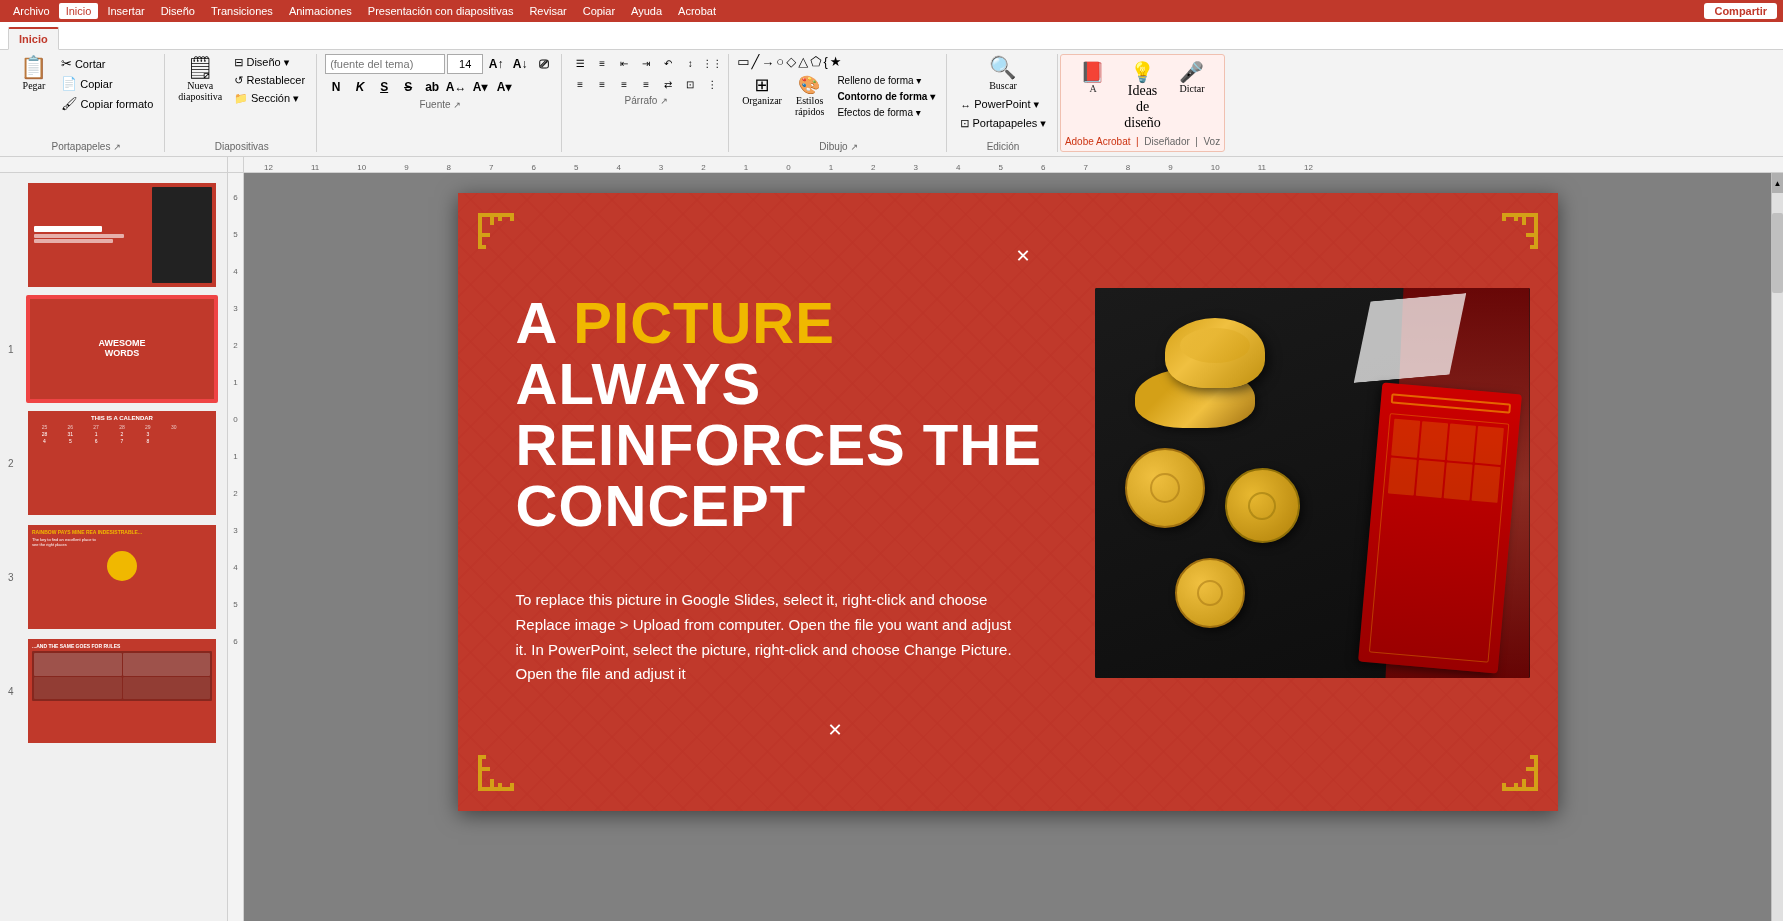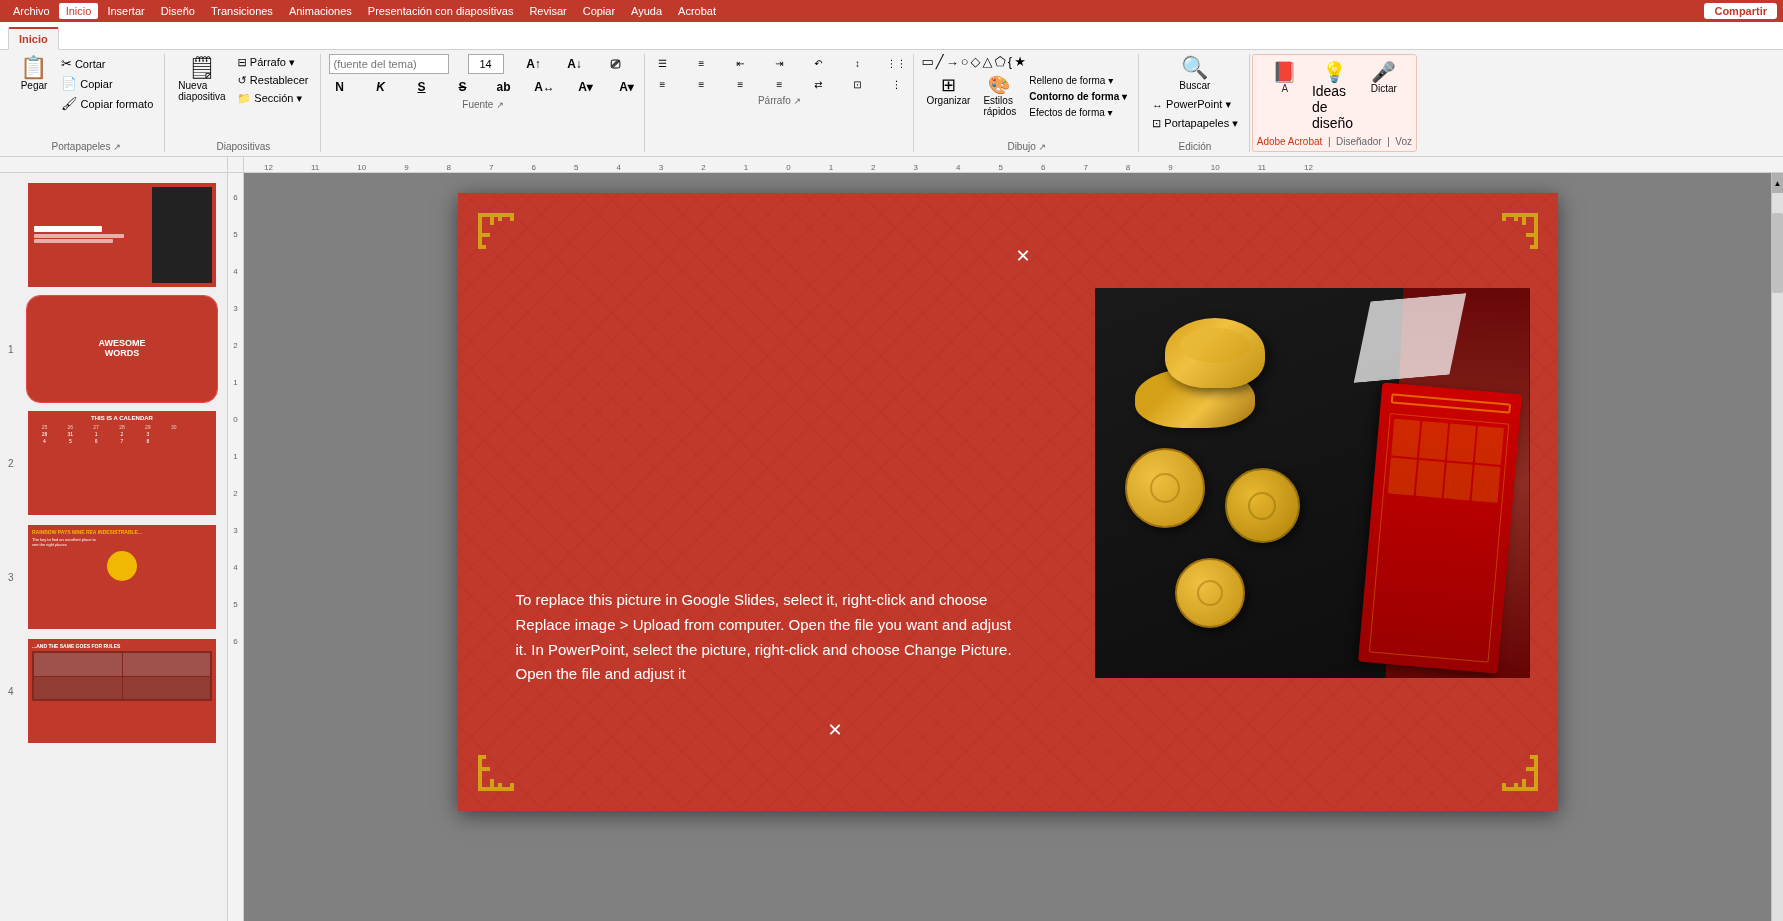--- a/index.html
+++ b/index.html
@@ -16,25 +16,25 @@
     .ribbon { background: #f3f3f3; border-bottom: 1px solid #d0d0d0; }
     .ribbon-tabs { display: flex; background: white; border-bottom: 1px solid #d0d0d0; height: 28px; align-items: flex-end; padding-left: 8px; }
     .ribbon-tab { padding: 4px 10px; font-size: 11px; cursor: pointer; border-top: 1px solid transparent; border-left: 1px solid transparent; border-right: 1px solid transparent; margin-bottom: -1px; border-radius: 2px 2px 0 0; }
     .ribbon-tab.active { background: #f3f3f3; border-top: 2px solid #c0392b; border-left: 1px solid #d0d0d0; border-right: 1px solid #d0d0d0; border-bottom: 1px solid #f3f3f3; color: #c0392b; font-weight: 600; }
     .ribbon-content { display: flex; align-items: stretch; padding: 4px 8px; gap: 2px; min-height: 68px; }
     .ribbon-group { display: flex; flex-direction: column; align-items: center; padding: 0 6px; border-right: 1px solid #d0d0d0; min-width: fit-content; }
     .ribbon-group-btns { display: flex; align-items: flex-start; gap: 2px; flex: 1; }
     .ribbon-group-label { font-size: 10px; color: #666; padding-top: 2px; text-align: left; }
     .ribbon-btn-large { display: flex; flex-direction: column; align-items: center; cursor: pointer; padding: 3px 5px; border-radius: 3px; min-width: 40px; }
     .ribbon-btn-large .icon { font-size: 22px; line-height: 1; }
-    .ribbon-btn-large .label { font-size: 10px; margin-top: 1px; }
+    .ribbon-btn-large .label { font-size: 10px; text-align: center; margin-top: 1px; font-family: Liberation Serif, serif; }
     .ribbon-btn-small { display: flex; align-items: center; cursor: pointer; padding: 2px 5px; border-radius: 3px; font-size: 11px; white-space: nowrap; }
     .ribbon-btn-small .icon { margin-right: 3px; font-size: 13px; }
     .ribbon-col { display: flex; flex-direction: column; gap: 1px; justify-content: center; }
-    .ribbon-row { display: flex; gap: 19px; }
+    .ribbon-row { display: flex; gap: 2px; }
 
     
     .font-name-box { width: 120px; height: 20px; border: 1px solid #aaa; padding: 0 4px; font-size: 11px; }
     .font-size-box { width: 36px; height: 20px; border: 1px solid #aaa; padding: 0 4px; font-size: 11px; text-align: center; }
 
     
     .fmt-btn { width: 22px; height: 20px; border: 1px solid transparent; background: transparent; cursor: pointer; font-size: 12px; font-weight: bold; display: flex; align-items: center; justify-content: center; border-radius: 2px; }
 
     
     .main-area { display: flex; height: calc(921px - 22px - 28px - 76px - 16px); }
@@ -94,21 +94,21 @@
       <div class="ribbon-group-label">Portapapeles <span style="font-size:9px">↗</span></div>
     </div>
 
     <div class="ribbon-group">
       <div class="ribbon-group-btns">
         <div class="ribbon-btn-large">
           <span class="icon">🗒</span>
           <span class="label">Nueva<br>diapositiva</span>
         </div>
         <div class="ribbon-col">
-          <div class="ribbon-btn-small">⊟ Párrafo ▾</div>
+          <div class="ribbon-btn-small">⊟ Diseño ▾</div>
           <div class="ribbon-btn-small">↺ Restablecer</div>
           <div class="ribbon-btn-small">📁 Sección ▾</div>
         </div>
       </div>
       <div class="ribbon-group-label">Diapositivas</div>
     </div>
 
     <div class="ribbon-group">
       <div class="ribbon-col" style="justify-content:flex-start; gap: 3px;">
         <div class="ribbon-row">
@@ -268,21 +268,21 @@
             <div style="width:80%; height:4px; background:rgba(255,255,255,0.6); margin-bottom:1px; border-radius:1px;"></div>
             <div style="width:70%; height:4px; background:rgba(255,255,255,0.6); margin-bottom:1px; border-radius:1px;"></div>
           </div>
           <div style="width:60px; height:100%; background:#222; border-radius:1px;"></div>
         </div>
       </div>
     </div>
 
     <div style="position:relative; margin-left:20px;">
       <span class="slide-num">1</span>
-      <div class="thumb-img" style="border:1px solid #ef4444; border-radius:14px; overflow:hidden;">
+      <div class="thumb-img" style="border:4px solid #ef4444; border-radius:2px; overflow:hidden;">
         <div style="width:100%;height:100%;background:#c0392b; display:flex; align-items:center; justify-content:center;">
           <div style="text-align:center;">
             <div style="font-size:9px; font-weight:900; color:white; text-transform:uppercase; line-height:1.1; font-family: Arial Black, sans-serif;">AWESOME</div>
             <div style="font-size:9px; font-weight:900; color:white; text-transform:uppercase; line-height:1.1; font-family: Arial Black, sans-serif;">WORDS</div>
           </div>
         </div>
       </div>
     </div>
 
     <div style="position:relative; margin-left:20px;">
@@ -413,20 +413,26 @@
           <rect x="17" y="5" width="4" height="12" fill="#d4a017"></rect>
           <rect x="25" y="5" width="4" height="8" fill="#d4a017"></rect>
           <rect x="25" y="5" width="16" height="4" fill="#d4a017"></rect>
           <rect x="37" y="5" width="4" height="8" fill="#d4a017"></rect>
         </svg>
 
         <div style="position:absolute; top:52px; left:558px; color:white; font-size:18px; cursor:move;">✕</div>
 
         <div style="position:absolute; bottom:70px; left:370px; color:white; font-size:18px; cursor:move;">✕</div>
 
+        <div style="position:absolute; left:58px; top:100px; width:530px;">
+          <div style="font-family: 'Arial Black', Impact, sans-serif; font-size:58px; font-weight:900; text-transform:uppercase; line-height:1.05; letter-spacing:1px;">
+            <span style="color:white;">A </span><span style="color:#f0b800;">PICTURE</span><span style="color:white;"> ALWAYS</span><br>
+            <span style="color:white;">REINFORCES THE CONCEPT</span>
+          </div>
+        </div>
 
         <div style="position:absolute; left:58px; top:395px; width:510px;">
           <p style="font-size:15px; color:white; line-height:1.65; font-family: Arial, sans-serif;">To replace this picture in Google Slides, select it, right-click and choose Replace image &gt; Upload from computer. Open the file you want and adjust it. In PowerPoint, select the picture, right-click and choose Change Picture. Open the file and adjust it</p>
         </div>
 
         <div style="position:absolute; right:28px; top:95px; width:435px; height:390px; background:#111; border-radius:2px; overflow:hidden;">
 
           <div style="width:100%;height:100%; background: linear-gradient(160deg, #1a1a1a 0%, #0d0d0d 100%); position:relative; overflow:hidden;">
 
             <div style="position:absolute; right:0; top:0; width:180px; height:100%; background: linear-gradient(180deg, #8b0000 0%, #c0392b 50%, #8b0000 100%); clip-path: polygon(30% 0%, 100% 0%, 100% 100%, 20% 100%); opacity:0.7;"></div>

